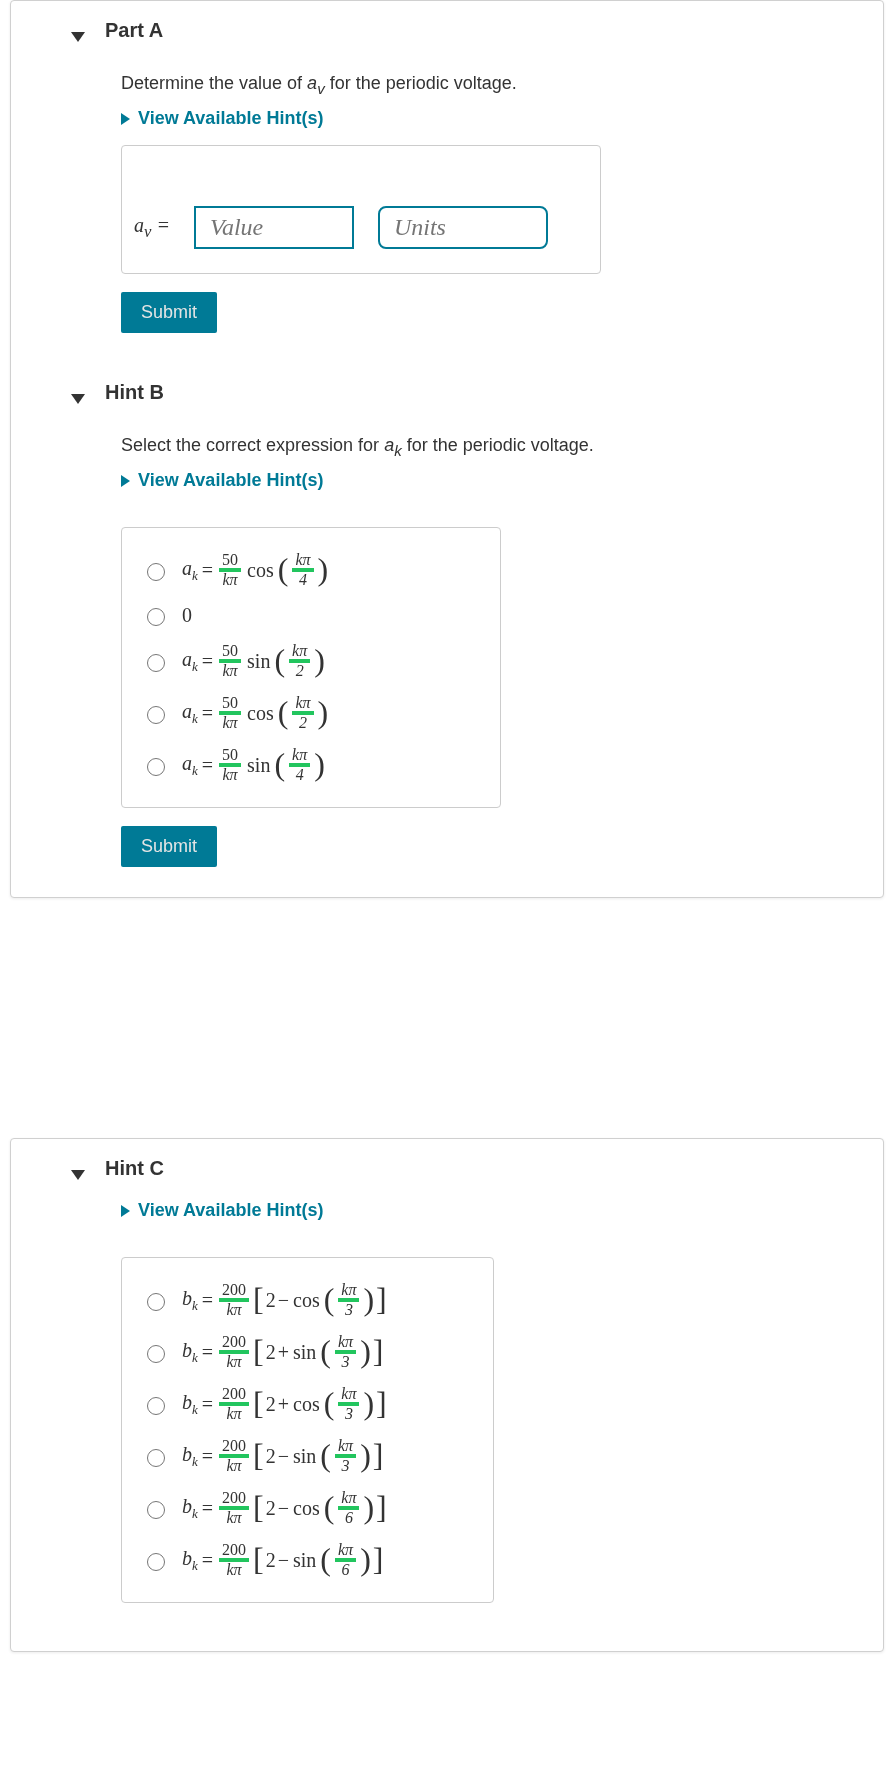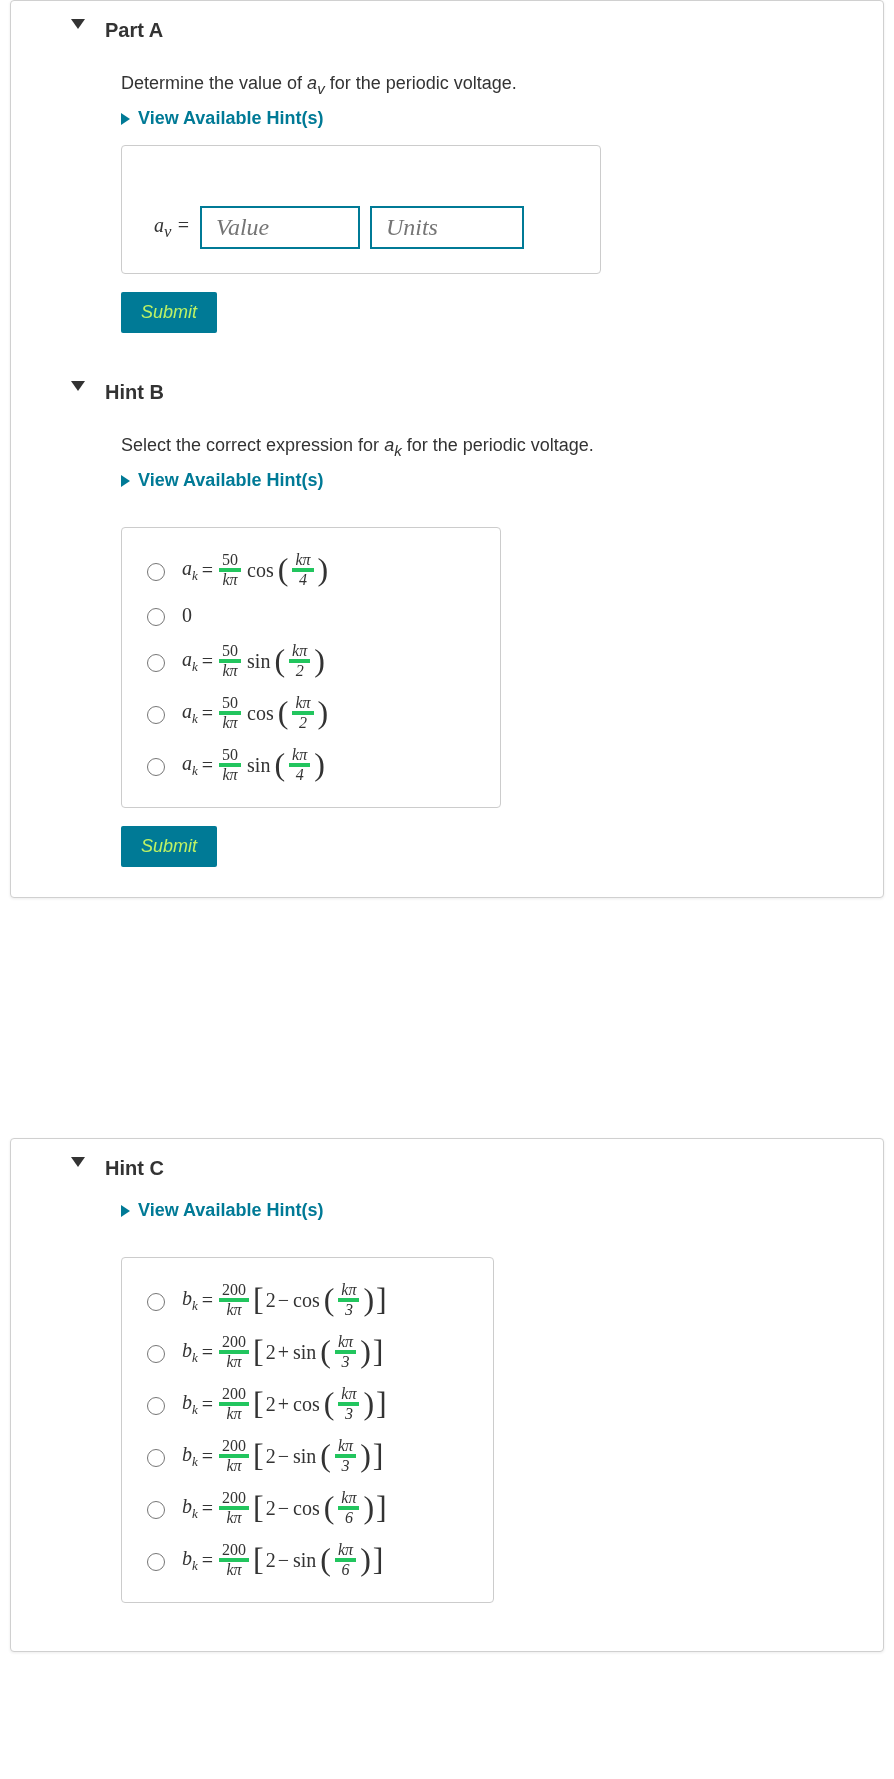--- a/index.html
+++ b/index.html
@@ -13,21 +13,21 @@
   }
   .card {
     border: 1px solid #d0d0d0;
     border-radius: 4px;
     margin: 0 10px 10px 10px;
     box-shadow: 0 1px 3px rgba(0,0,0,0.08);
     background: #fff;
   }
   .part-header {
     display: flex;
-    align-items: flex-start;
+    align-items: flex-end;
     padding: 18px 20px 10px 20px;
     font-weight: bold;
     font-size: 20px;
     cursor: pointer;
   }
   .part-body {
     padding: 10px 30px 30px 110px;
   }
   .triangle-down {
     width: 0; height: 0;
@@ -52,45 +52,45 @@
     color: #007a96;
     font-weight: bold;
     cursor: pointer;
     display: inline-flex;
     align-items: center;
     margin-bottom: 16px;
   }
   .answer-box {
     border: 1px solid #ccc;
     border-radius: 4px;
-    padding: 60px 20px 24px 32px;
+    padding: 60px 20px 24px 12px;
     margin-bottom: 18px;
     width: 480px;
   }
   .av-row { display: flex; align-items: center; gap: 10px; }
   .av-label { font-style: italic; font-family: 'Times New Roman', serif; font-size: 20px; }
   .valbox, .unitbox {
     border: 2px solid #007a96;
     font-family: 'Times New Roman', serif;
     font-style: italic;
     font-size: 24px;
     color: #888;
     padding: 6px 14px;
+    margin-left: 14px;
   }
   .valbox { width: 160px; }
-  .unitbox { width: 154px; }
+  .unitbox { width: 170px; border-radius: 8px; }
   .submit-btn {
     background: #007a96;
-    color: #bef264;
+    color: #e5e5e5;
     border: none;
     padding: 10px 20px;
     font-size: 18px;
     cursor: pointer;
     border-radius: 2px;
-    font-style: italic;
   }
   .options-box {
     border: 1px solid #ccc;
     border-radius: 4px;
     padding: 16px 20px;
     margin-bottom: 18px;
     width: 380px;
     margin-top: 20px;
   }
   .options-box.wide { width: 373px; }

